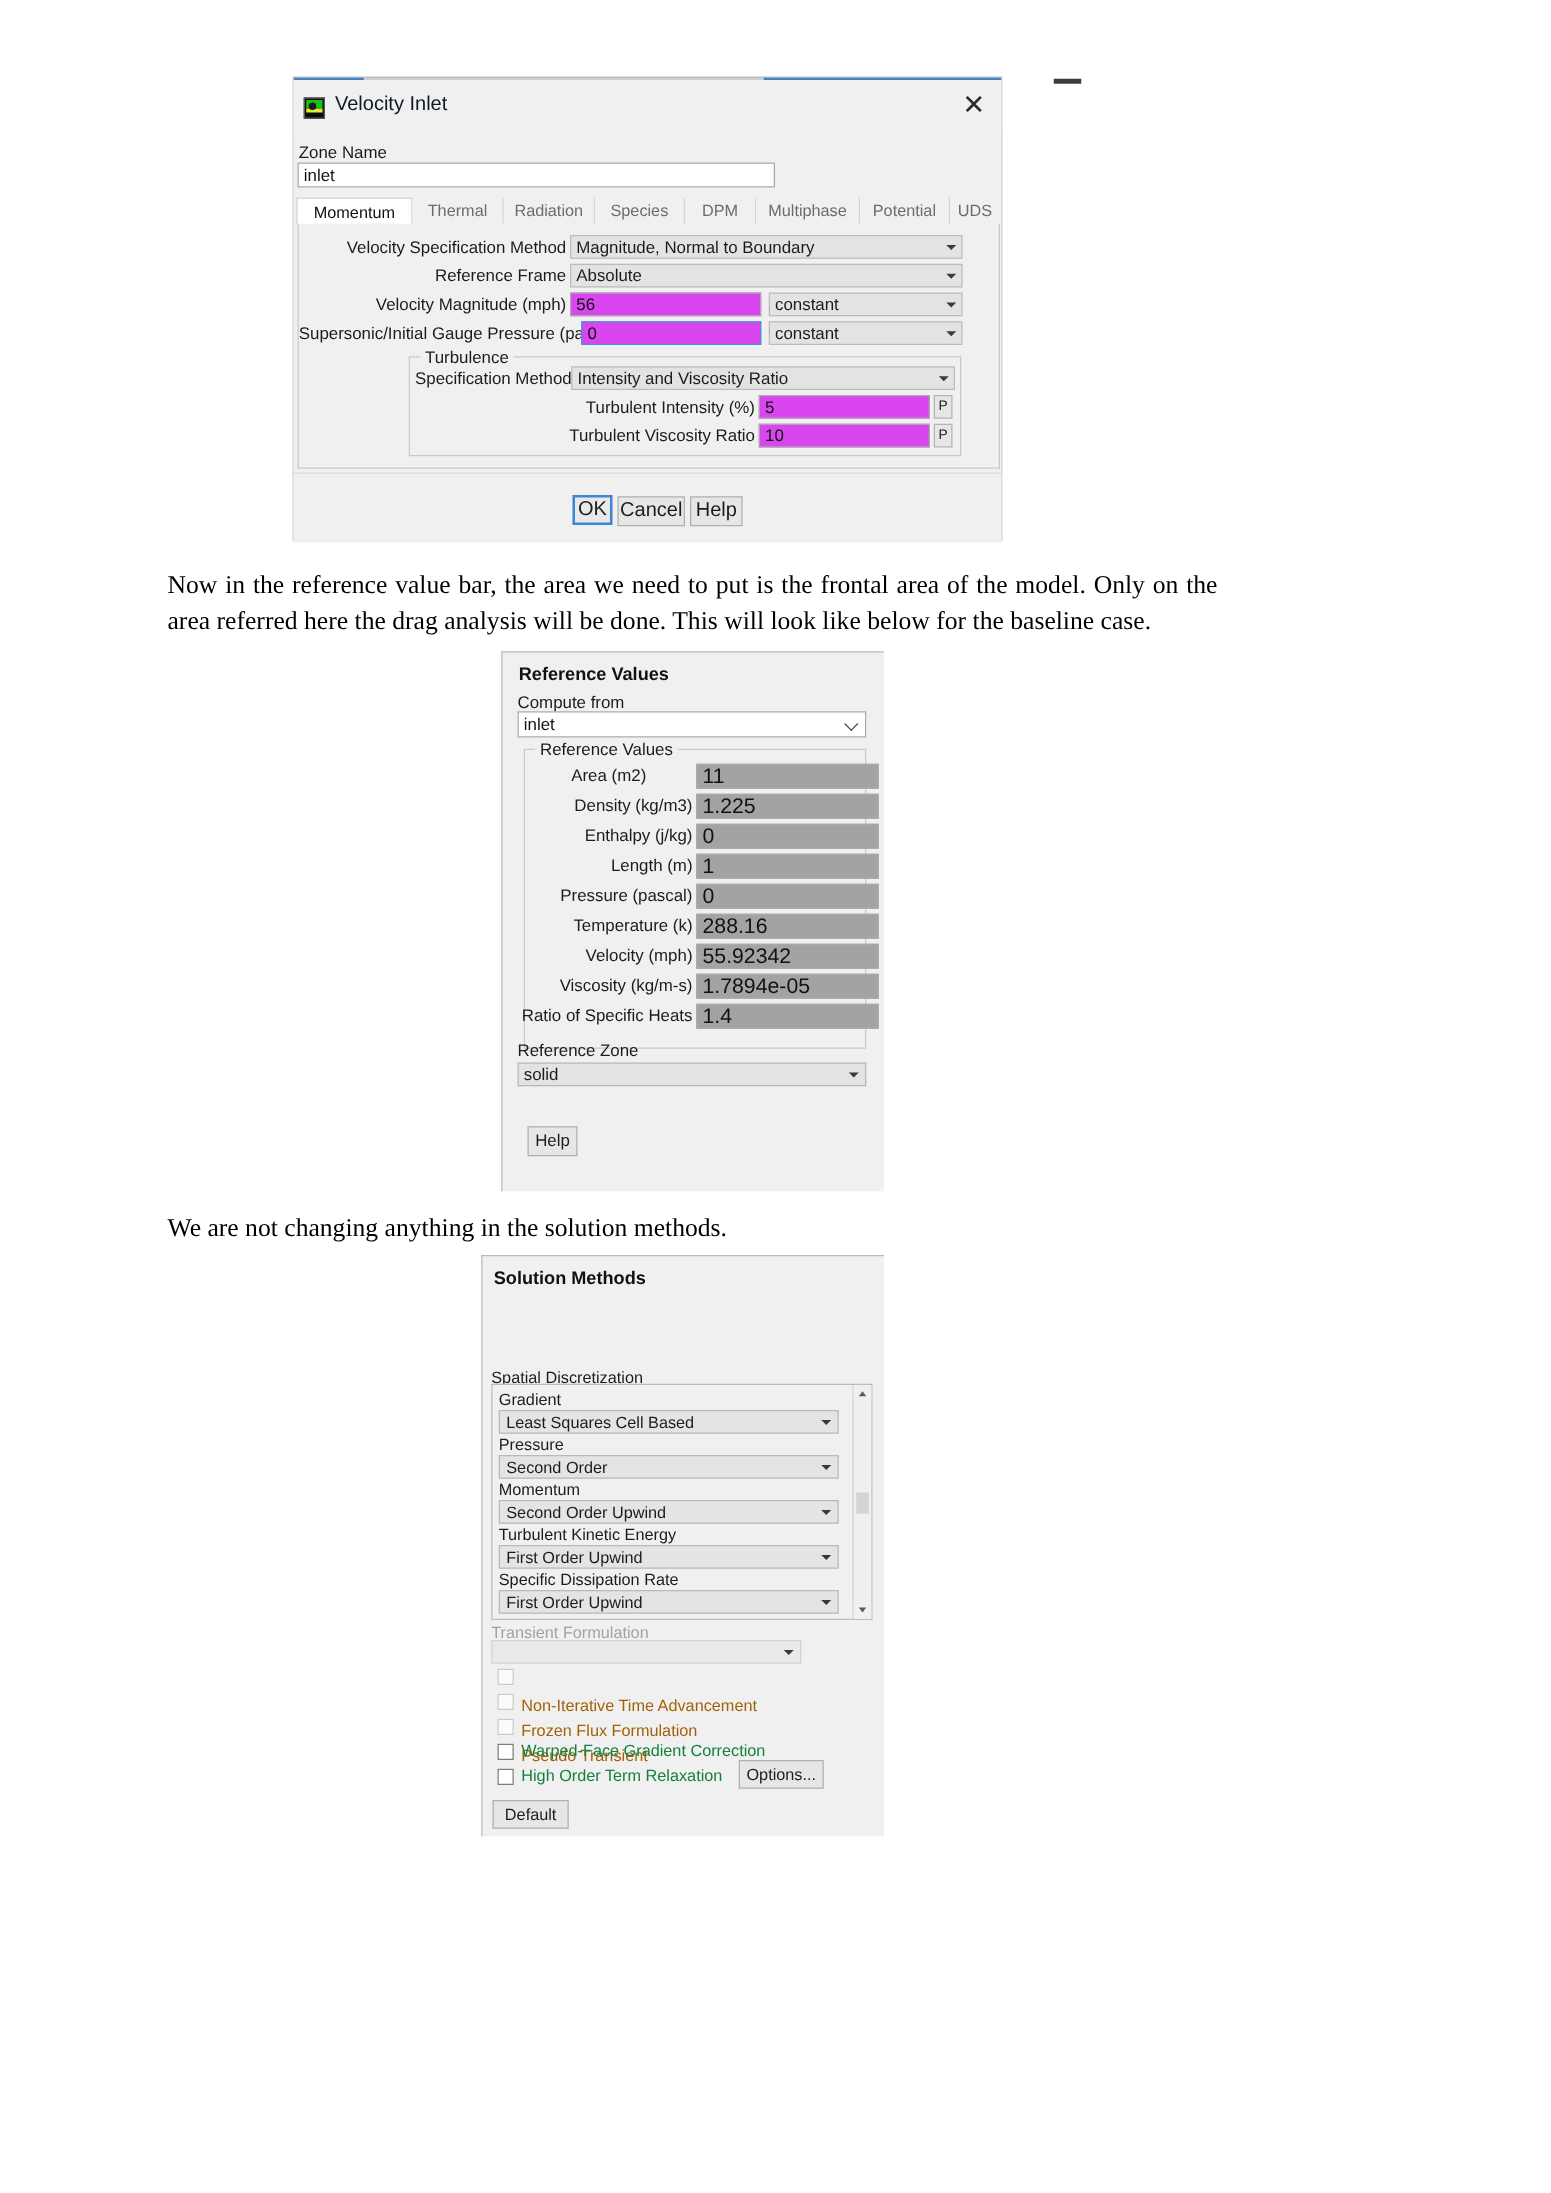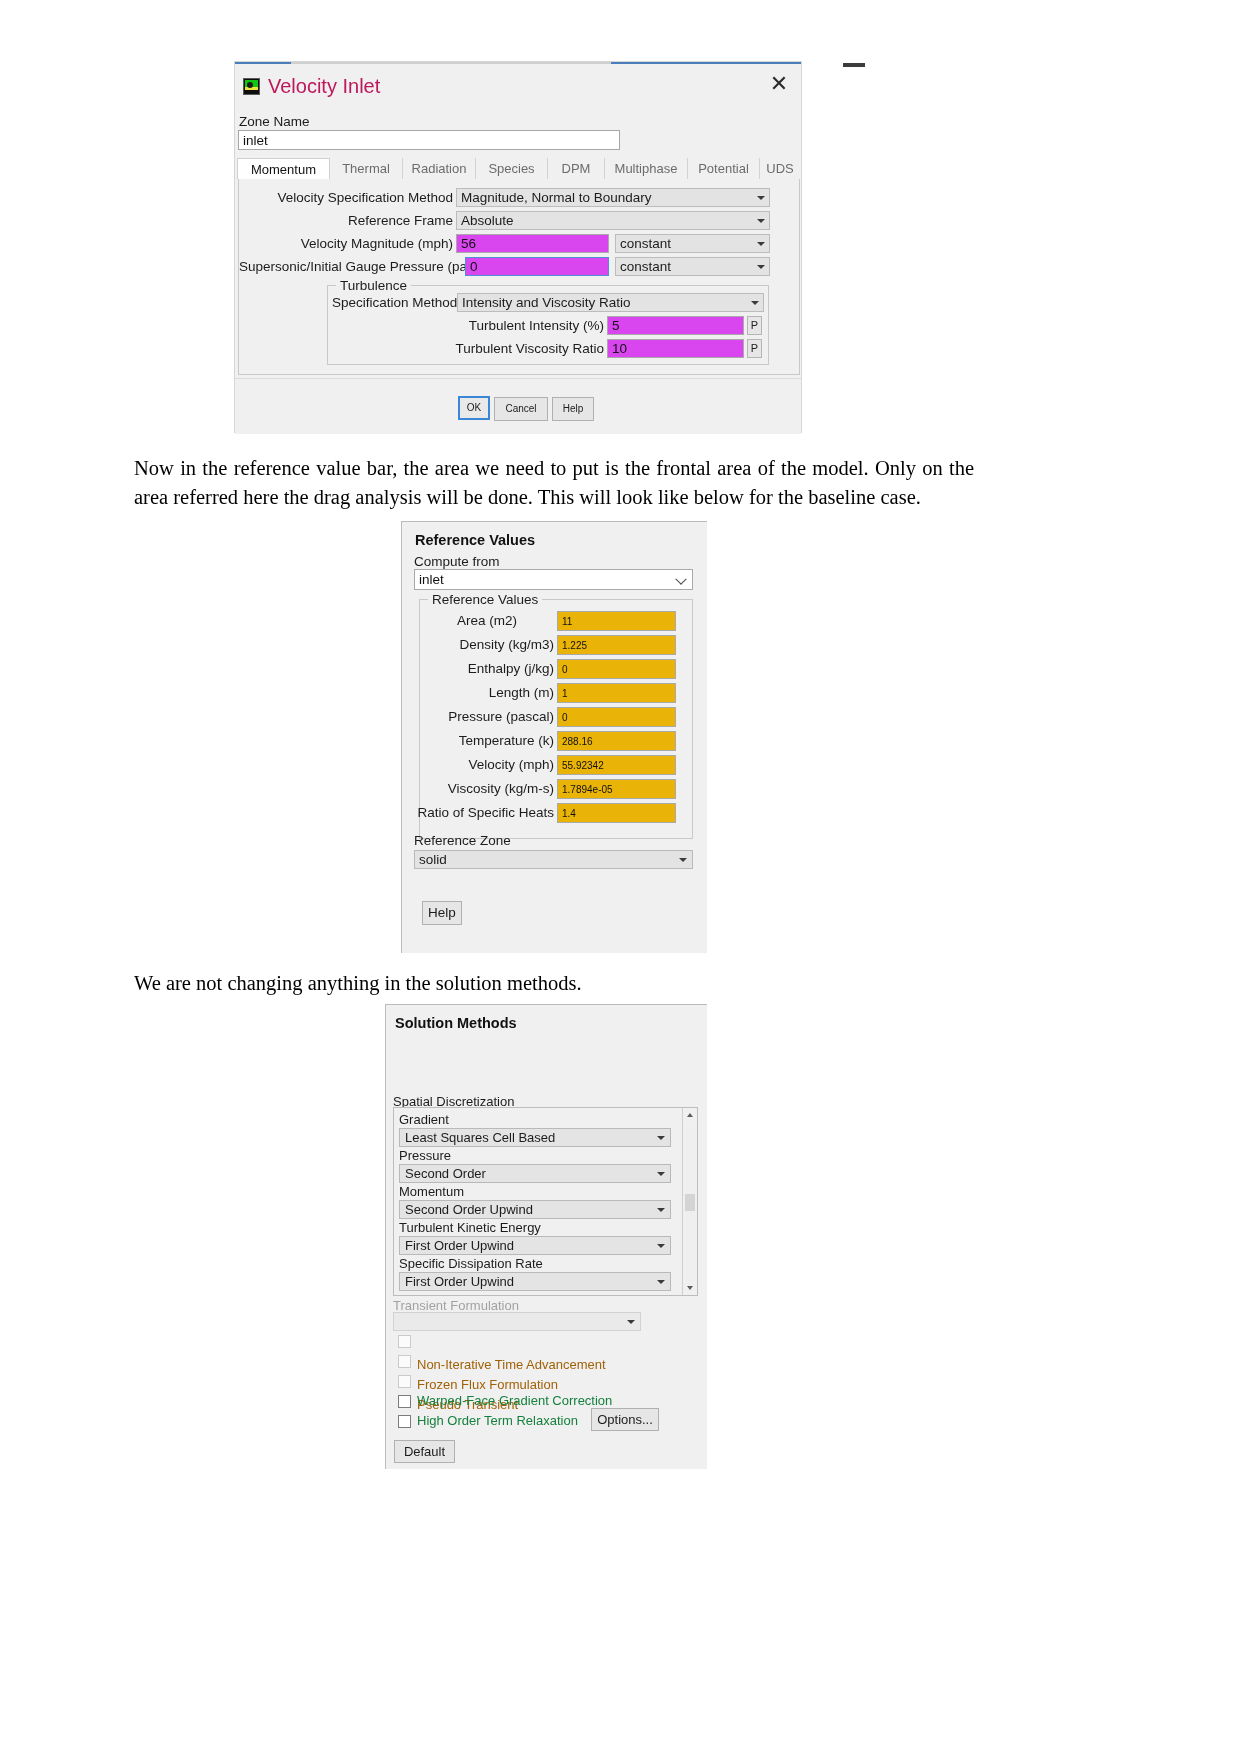--- a/index.html
+++ b/index.html
@@ -72,22 +72,22 @@
   .vi-appicon i {
     position: absolute;
     display: block;
   }
   .vi-appicon i.g1 { left:1px; top:1px; width:13px; height:7px; background:#12c512; }
   .vi-appicon i.g2 { left:1px; top:8px; width:13px; height:3px; background:#e8e83a; }
   .vi-appicon i.g3 { left:3px; top:3px; width:6px; height:6px; background:#1b1b1b; border-radius:50%; }
   .vi-title {
     position: absolute;
     left: 33px; top: 5px;
-    font-size: 20px;
-    color: #be185d;
+    font-size: 16px;
+    color: #0f172a;
   }
   .vi-close {
     position: absolute;
     right: 11px; top: 4px;
     width: 22px; height: 22px;
     color: #2b2b2b;
     font-size: 22px;
     line-height: 20px;
     text-align: center;
     font-weight: 300;
@@ -221,21 +221,21 @@
     width: 566px; height: 55px;
     border-top: 1px solid #dcdcdc;
     background: #f0f0f0;
   }
   .dlgbtn {
     position: absolute;
     height: 24px;
     background: #e6e6e6;
     border: 1px solid #b0b0b0;
     box-sizing: border-box;
-    font-size: 10px;
+    font-size: 16px;
     color: #1c1c1c;
     text-align: center;
     line-height: 22px;
     font-family: "Liberation Sans", sans-serif;
   }
   .dlgbtn.default {
     border: 2px solid #3c86d8;
     background: #e9e9e9;
     line-height: 20px;
   }
@@ -305,26 +305,26 @@
     position: absolute;
     right: 5px; top: 7px;
     width: 0; height: 0;
     border-left: 4px solid transparent;
     border-right: 4px solid transparent;
     border-top: 4px solid #3a3a3a;
   }
   .rv-field {
     position: absolute;
     left: 137px;
-    width: 119px;
+    width: 146px;
     height: 20px;
-    background: #eab308;
+    background: #a3a3a3;
     border: 1px solid #a9a9a9;
     box-sizing: border-box;
-    font-size: 10px;
+    font-size: 17px;
     color: #111;
     padding: 0 4px;
     line-height: 18px;
     font-family: "Liberation Sans", sans-serif;
     outline: none;
   }
   .rv-flabel {
     position: absolute;
     left: 0px;
     width: 134px;

